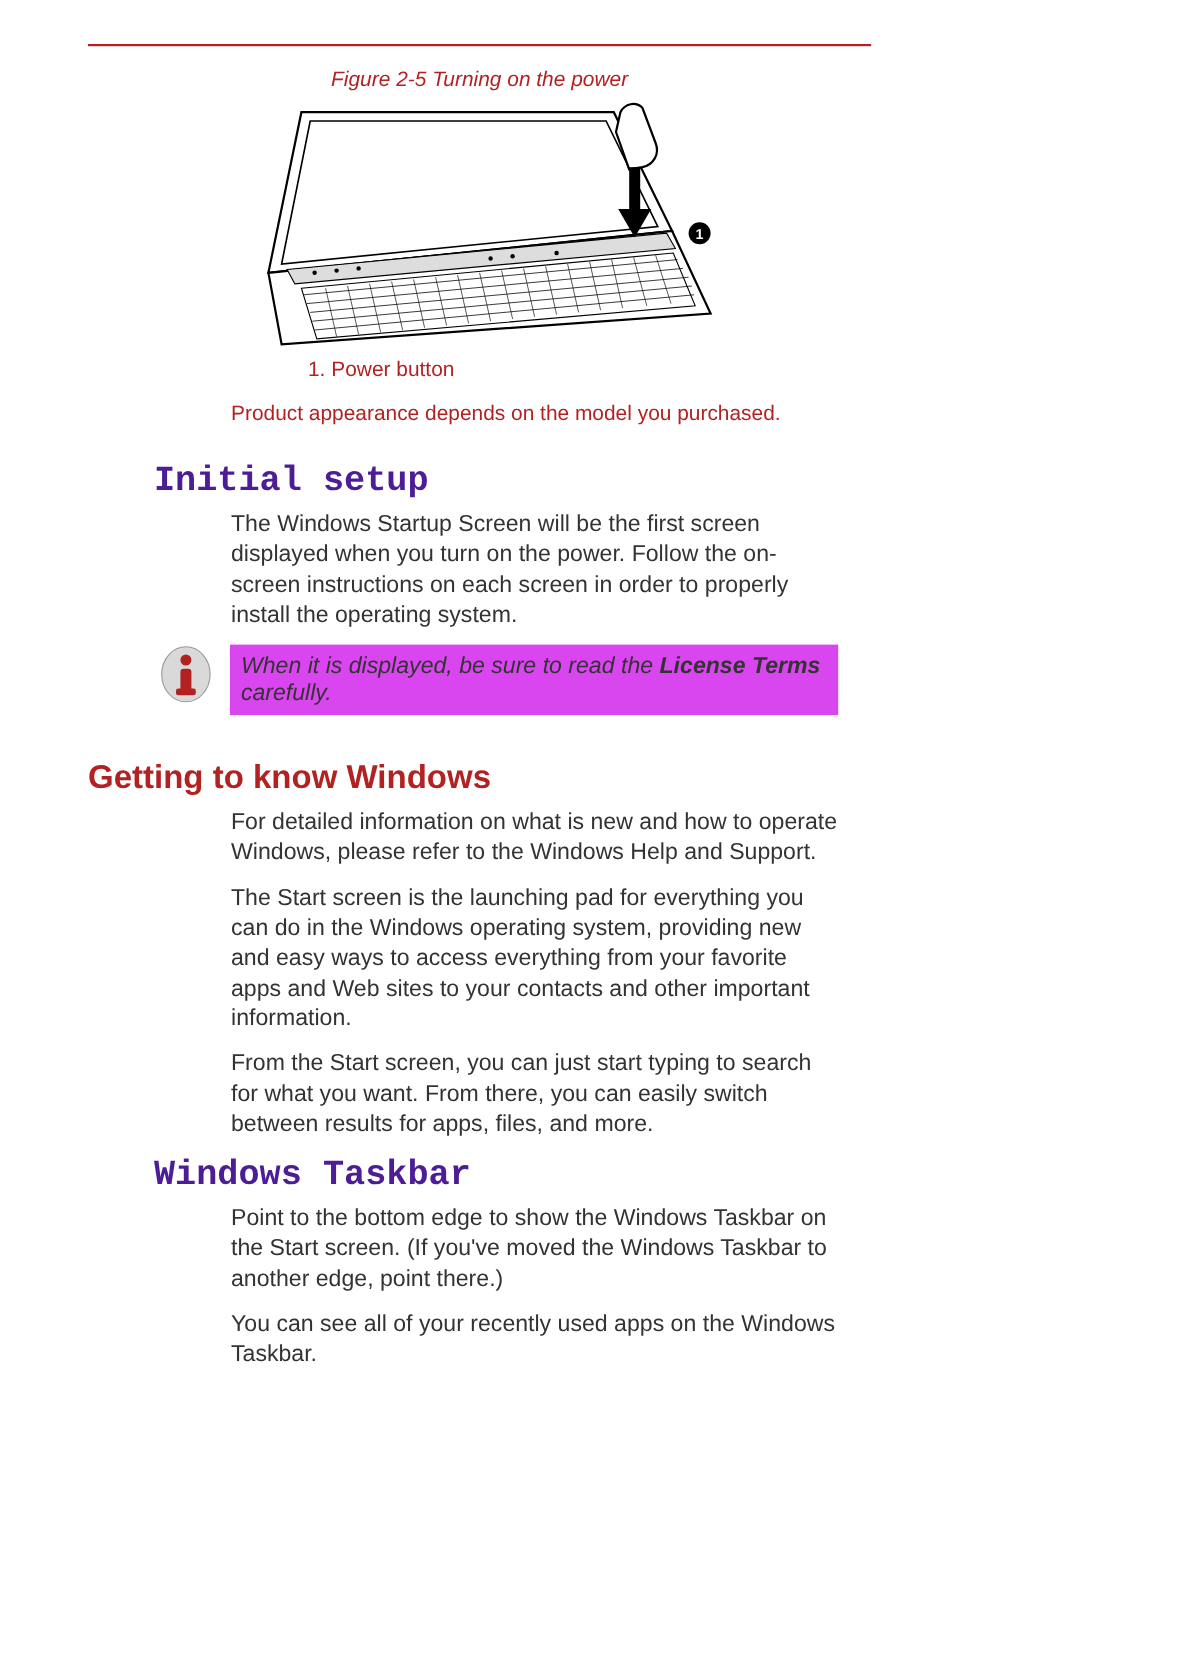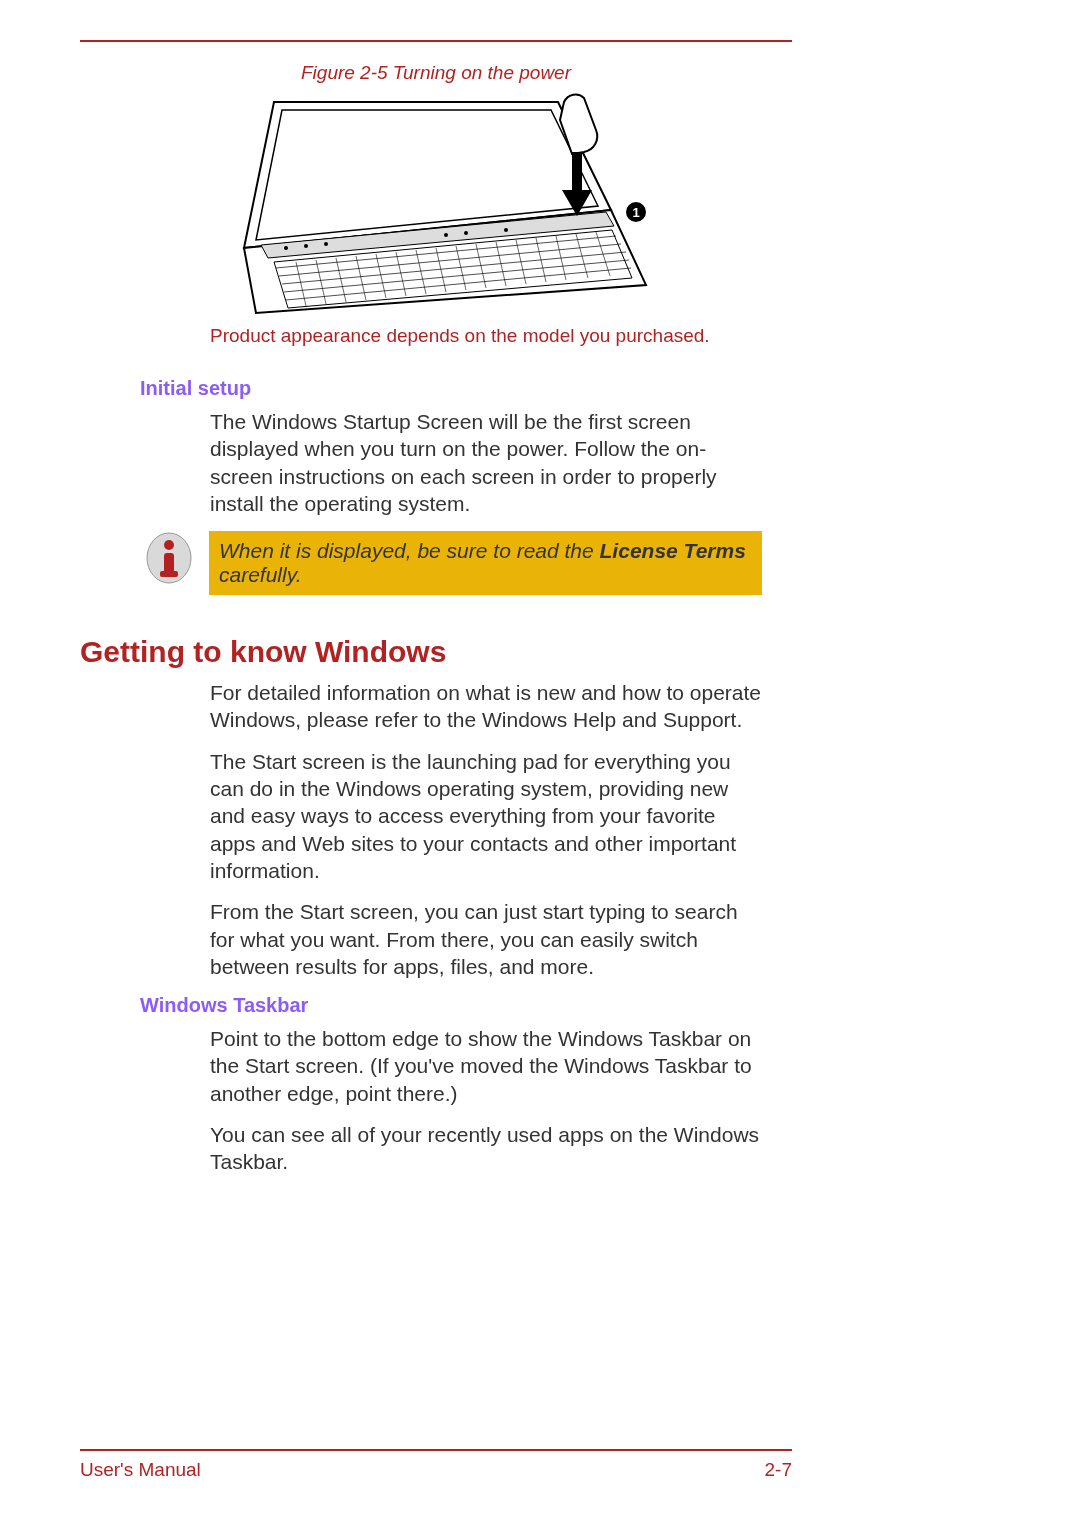--- a/index.html
+++ b/index.html
@@ -41,24 +41,24 @@
     margin-top: 4px;
     margin-bottom: 18px;
   }
   .figure-note {
     color: #b22222;
     font-size: 19px;
     margin-left: 130px;
     margin-bottom: 30px;
   }
   .h2 {
-    color: #8b5cf6;
-    font-family: Liberation Sans, sans-serif;
+    color: #4c1d95;
+    font-family: Liberation Mono, monospace;
     font-weight: bold;
-    font-size: 20px;
+    font-size: 32px;
     margin-left: 60px;
     margin-bottom: 8px;
   }
   .body-text {
     color: #333;
     font-size: 21px;
     line-height: 1.3;
     margin-left: 130px;
     margin-right: 30px;
     margin-bottom: 14px;
@@ -70,21 +70,21 @@
     margin-right: 30px;
     margin-bottom: 40px;
   }
   .note-icon {
     width: 48px;
     flex: 0 0 48px;
     margin-right: 16px;
   }
   .note-text-wrap {
     flex: 1;
-    background: #eab308;
+    background: #d946ef;
     padding: 8px 10px 8px 10px;
   }
   .note-text {
     font-style: italic;
     font-size: 21px;
     color: #333;
   }
   .note-text strong {
     font-weight: bold;
     font-style: italic;
@@ -174,20 +174,21 @@
       <g fill="#000">
         <rect x="356" y="62" width="10" height="42"></rect>
         <polygon points="346,100 376,100 361,126"></polygon>
       </g>
 
       <circle cx="420" cy="122" r="10" fill="#000"></circle>
       <text x="420" y="127" text-anchor="middle" fill="#fff" font-size="13" font-family="Arial" font-weight="bold">1</text>
     </svg>
   </div>
 
+  <div class="figure-label">1. Power button</div>
   <div class="figure-note">Product appearance depends on the model you purchased.</div>
 
   <div class="h2">Initial setup</div>
   <div class="body-text">The Windows Startup Screen will be the first screen displayed when you turn on the power. Follow the on-screen instructions on each screen in order to properly install the operating system.</div>
 
   <div class="note-row">
     <div class="note-icon">
       <svg width="48" height="54" viewBox="0 0 48 54">
         <ellipse cx="24" cy="27" rx="22" ry="25" fill="#d9d9d9" stroke="#999" stroke-width="1"></ellipse>
         <circle cx="24" cy="14" r="5" fill="#b22222"></circle>
@@ -205,20 +206,13 @@
   <div class="h1">Getting to know Windows</div>
   <div class="body-text">For detailed information on what is new and how to operate Windows, please refer to the Windows Help and Support.</div>
 
   <div class="body-text">The Start screen is the launching pad for everything you can do in the Windows operating system, providing new and easy ways to access everything from your favorite apps and Web sites to your contacts and other important information.</div>
   <div class="body-text">From the Start screen, you can just start typing to search for what you want. From there, you can easily switch between results for apps, files, and more.</div>
 
   <div class="h2">Windows Taskbar</div>
   <div class="body-text">Point to the bottom edge to show the Windows Taskbar on the Start screen. (If you've moved the Windows Taskbar to another edge, point there.)</div>
   <div class="body-text">You can see all of your recently used apps on the Windows Taskbar.</div>
 
-  <div class="footer">
-    <div class="footer-rule"></div>
-    <div class="footer-row">
-      <span>User's Manual</span>
-      <span>2-7</span>
-    </div>
-  </div>
 </div>
 
 </body></html>

